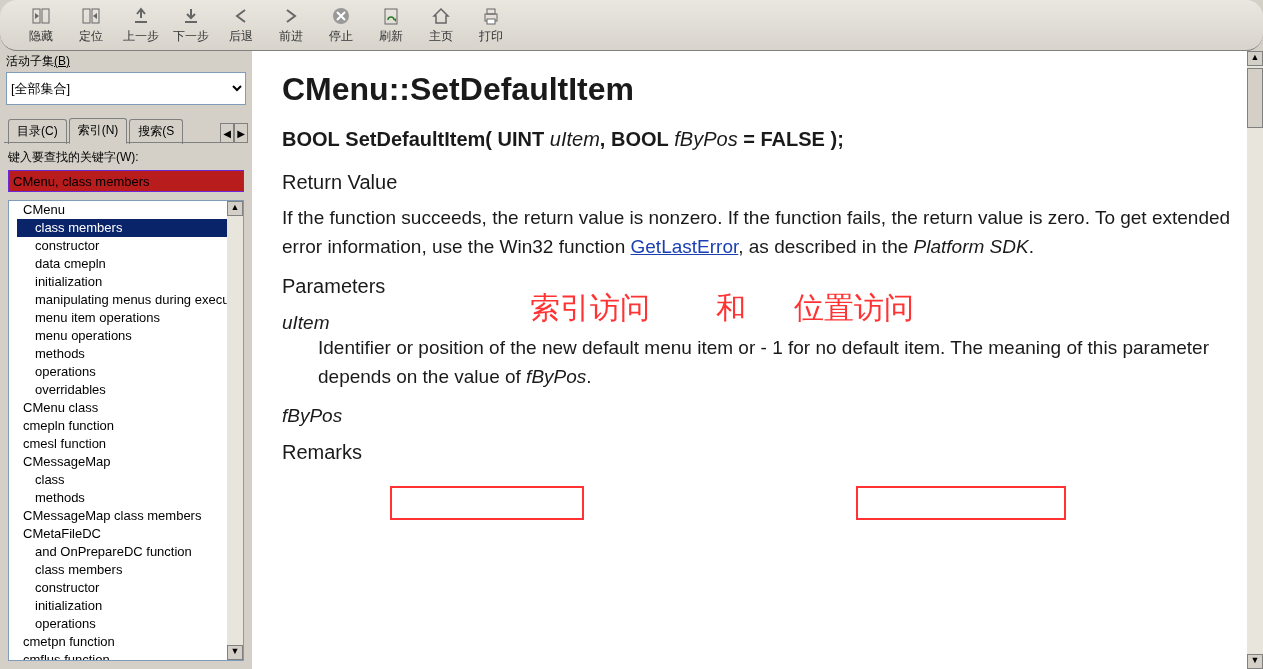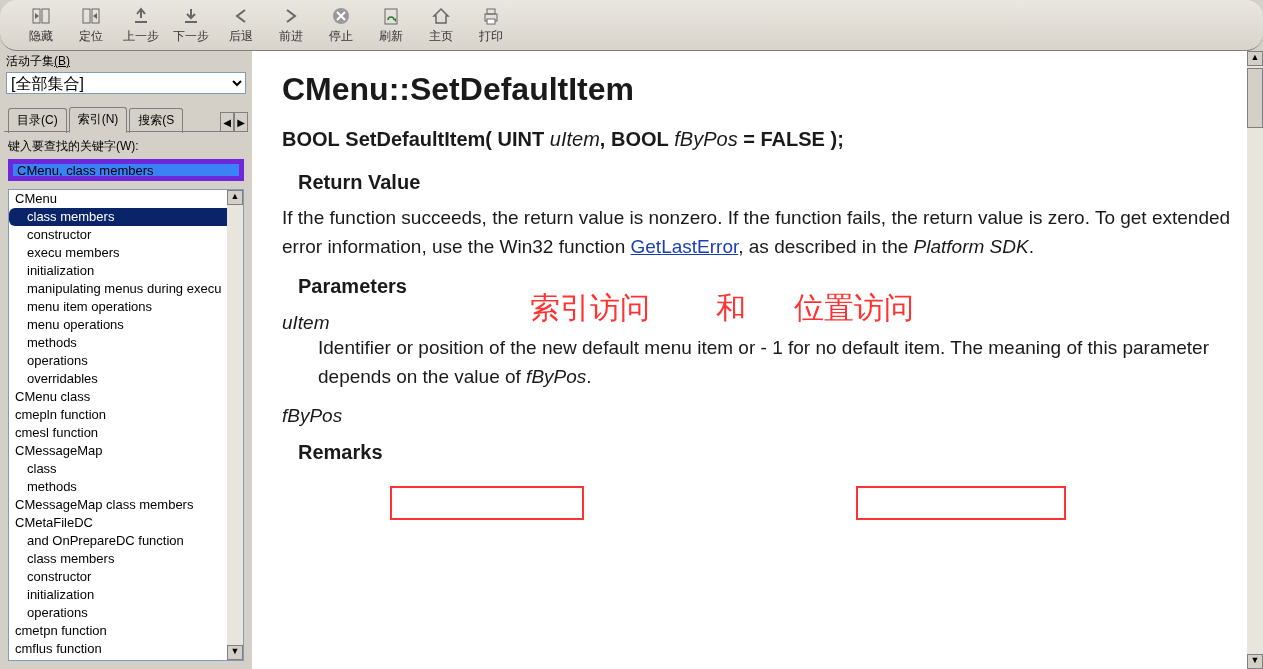--- a/index.html
+++ b/index.html
@@ -59,22 +59,22 @@
   display: flex;
   flex-direction: column;
 }
 .subset-row {
   padding: 2px 6px 0 6px;
 }
 .subset-label { font-size: 12px; }
 .subset-label u { text-decoration: underline; }
 .subset-select {
   width: 100%;
-  height: 22px;
-  font-size: 16px;
+  height: 33px;
+  font-size: 13px;
   border: 1px solid #7f9db9;
   background: #fff;
   margin-top: 2px;
 }
 
 .tabrow {
   display: flex;
   padding: 12px 4px 0 8px;
   align-items: flex-end;
   position: relative;
@@ -108,43 +108,44 @@
   display:flex;align-items:center;justify-content:center;
   font-size:10px;
 }
 
 .search-area { padding: 6px 8px 4px 8px; }
 .search-label { font-size: 12px; display:block; margin-bottom:4px;}
 .search-input {
   width: 100%;
   height: 22px;
   font-size: 13px;
-  border: 5px solid #6d28d9;
+  border: 1px solid #6d28d9;
   padding: 2px 4px;
-  background: #3b82f6;
+  background: #b91c1c;
 }
 
 .index-list {
   flex: 1;
   margin: 4px 8px 8px 8px;
   border: 1px solid #7f9db9;
   background: #fff;
   overflow-y: hidden;
   font-size: 13px;
   position: relative;
 }
 .index-list-inner { height: 100%; overflow: hidden; }
 .il-item {
   padding: 1px 4px 1px 6px;
   white-space: nowrap;
   overflow: hidden;
   line-height: 16px;
   cursor: pointer;
-}
-.il-item.indent { padding-left: 18px; border-radius: 6px; }
+  margin-left: 8px;
+}
+.il-item.indent { padding-left: 18px; }
 .il-item.selected { background: #0a246a; color: #fff; }
 .il-scroll {
   position:absolute; right:0; top:0; bottom:0; width:16px;
   background:#e8e5dd;
   display:flex; flex-direction:column;
 }
 .il-sbtn { height:15px; border:1px solid #808080; background:#d4d0c8; font-size:9px; text-align:center;}
 .il-strack{flex:1;}
 
 
@@ -176,22 +177,22 @@
   letter-spacing: 0px;
 }
 .sig {
   font-size: 20px;
   margin-bottom: 20px;
 }
 .sig b { font-weight: bold; }
 .sig i { font-style: italic; }
 .doc h2 {
   font-size: 20px;
-  font-weight: bold;
-  margin: 14px 0 10px 16px;
+  font-weight: normal;
+  margin: 14px 0 10px 0;
 }
 .doc p, .doc .para {
   font-size: 19px;
   line-height: 1.5;
   margin: 8px 0;
 }
 .doc a { color: #1a3fb3; text-decoration: underline; }
 .doc i { font-style: italic; }
 .param-name { font-style: italic; font-size: 19px; margin-top: 14px; }
 .param-desc {
@@ -337,21 +338,21 @@
     <div class="search-area">
       <span class="search-label">键入要查找的关键字(W):</span>
       <input class="search-input" type="text" value="CMenu, class members" style="">
     </div>
 
     <div class="index-list">
       <div class="index-list-inner" id="index-list-inner">
           <div class="il-item">CMenu</div>
           <div class="il-item indent selected">class members</div>
           <div class="il-item indent">constructor</div>
-          <div class="il-item indent">execu members</div>
+          <div class="il-item indent">data cmepln</div>
           <div class="il-item indent">initialization</div>
           <div class="il-item indent">manipulating menus during execu</div>
           <div class="il-item indent">menu item operations</div>
           <div class="il-item indent">menu operations</div>
           <div class="il-item indent">methods</div>
           <div class="il-item indent">operations</div>
           <div class="il-item indent">overridables</div>
           <div class="il-item">CMenu class</div>
           <div class="il-item">cmepln function</div>
           <div class="il-item">cmesl function</div>

